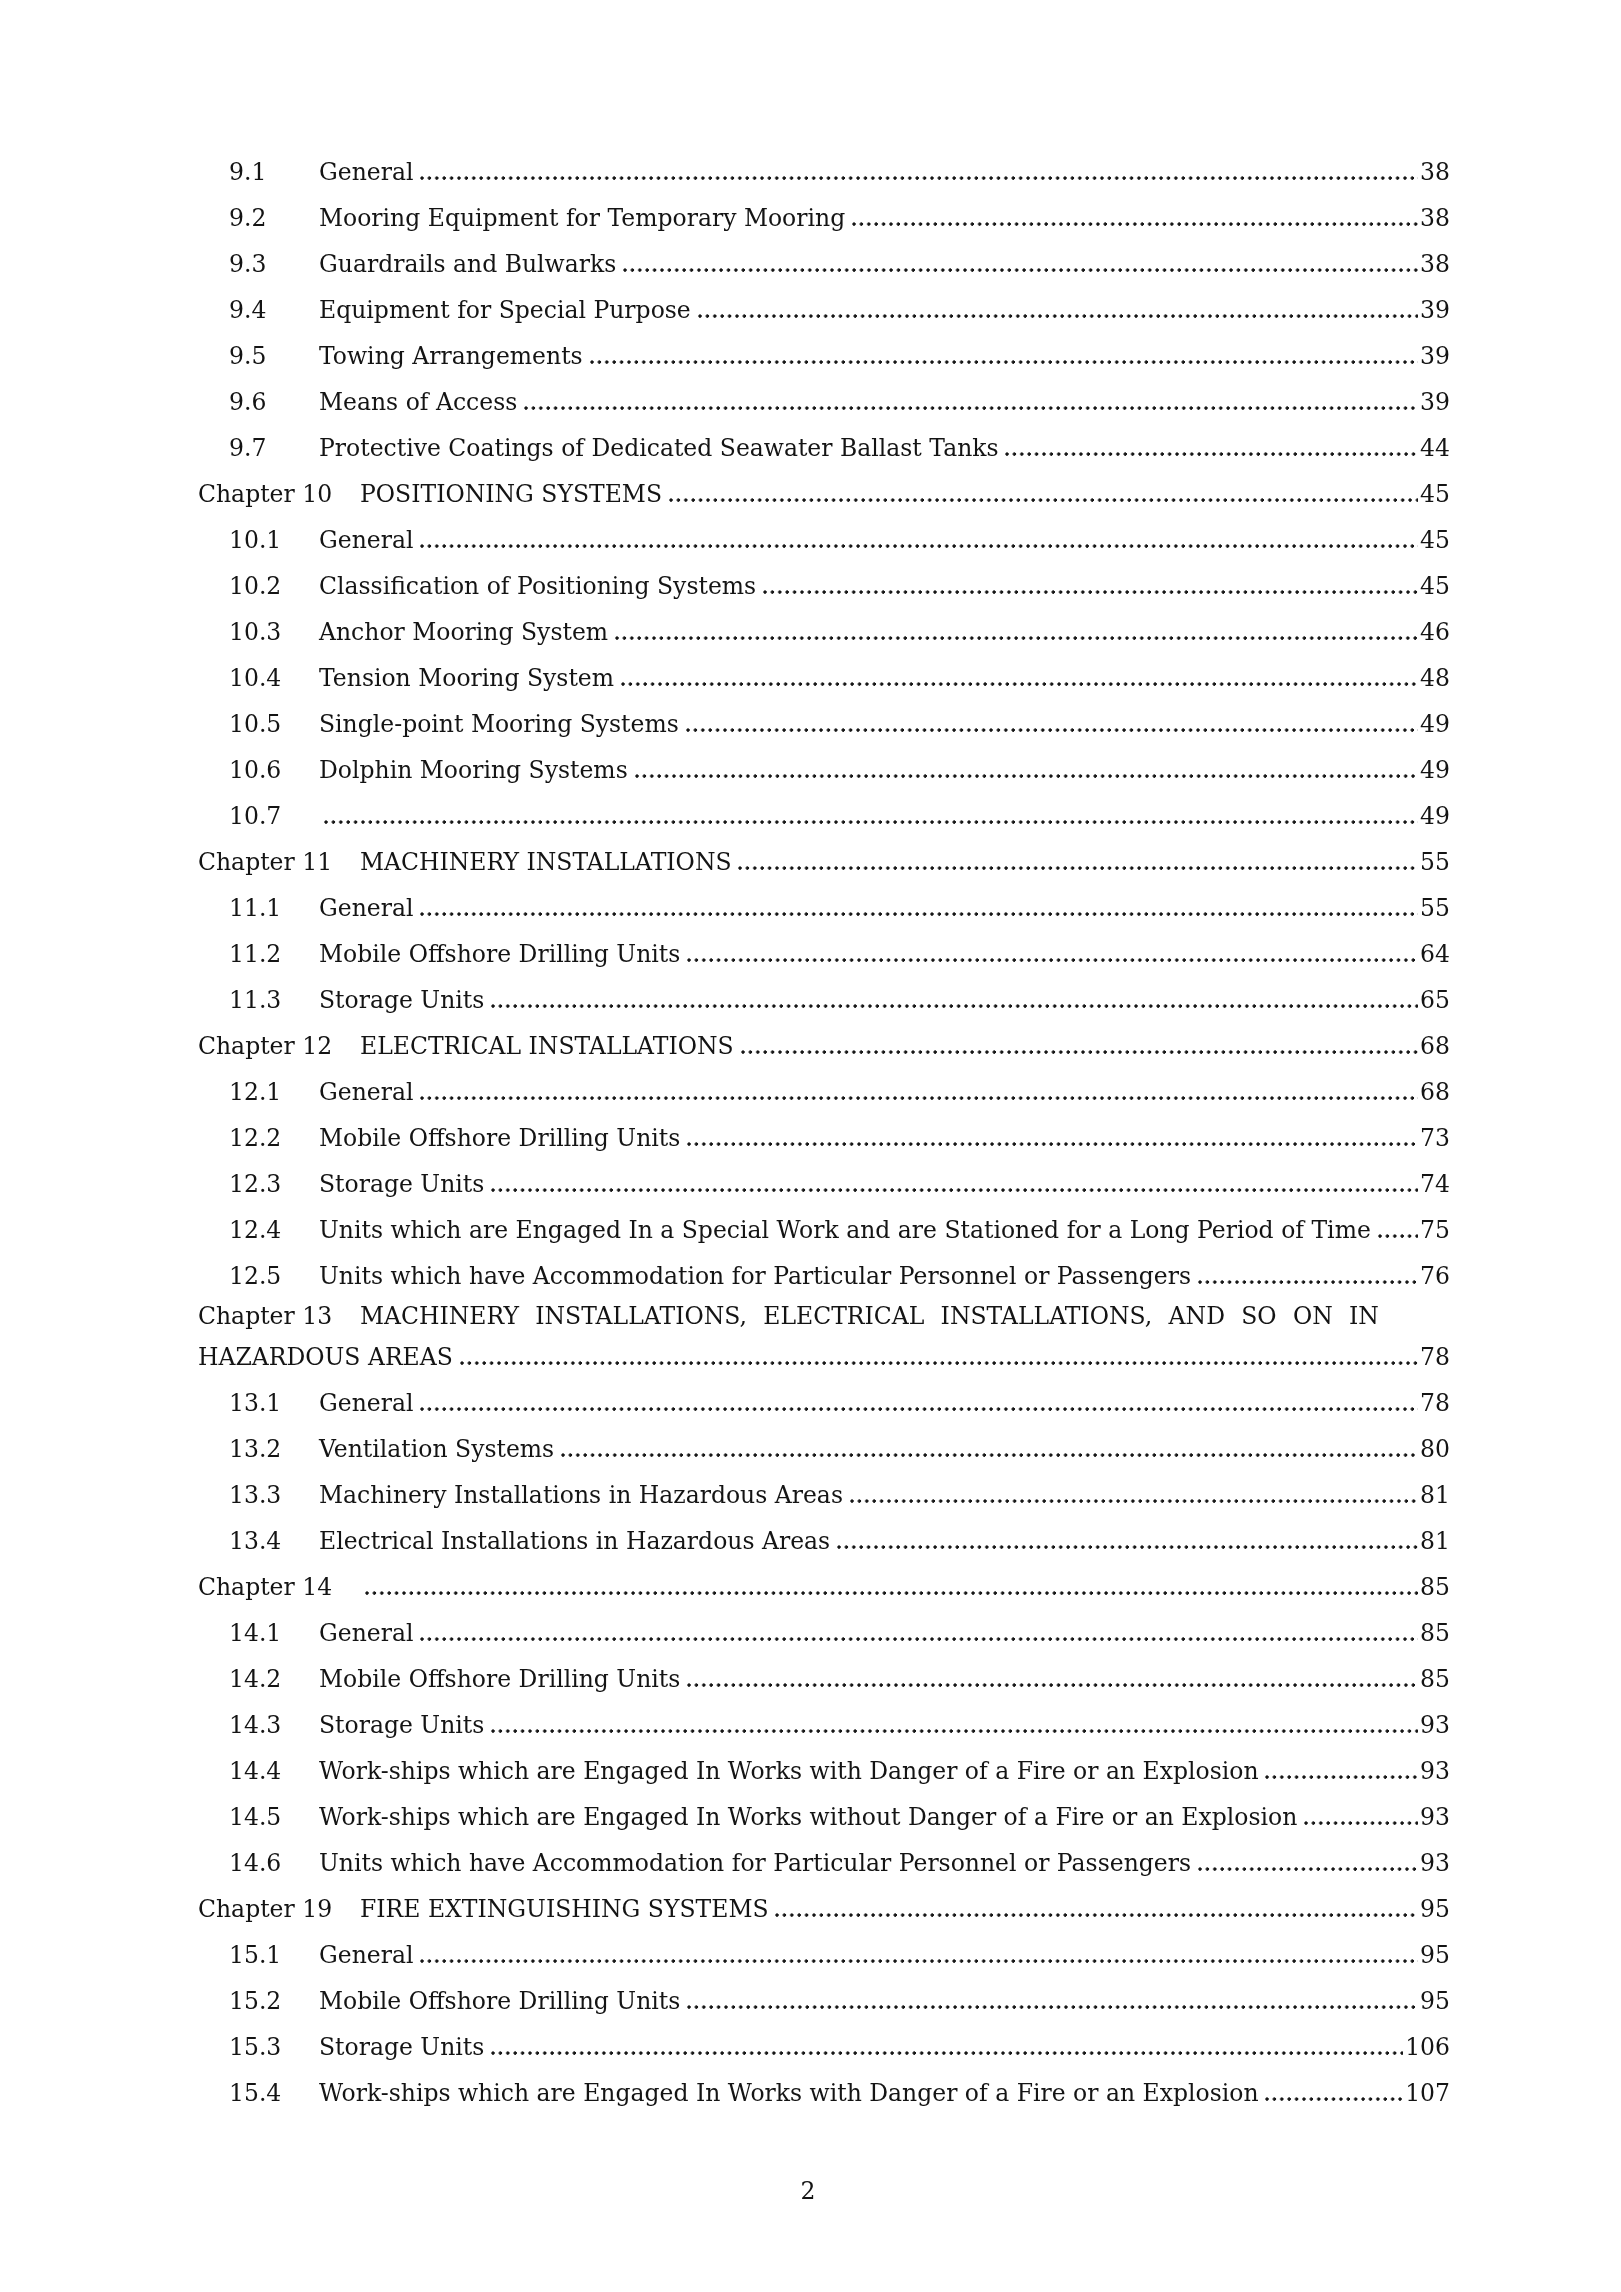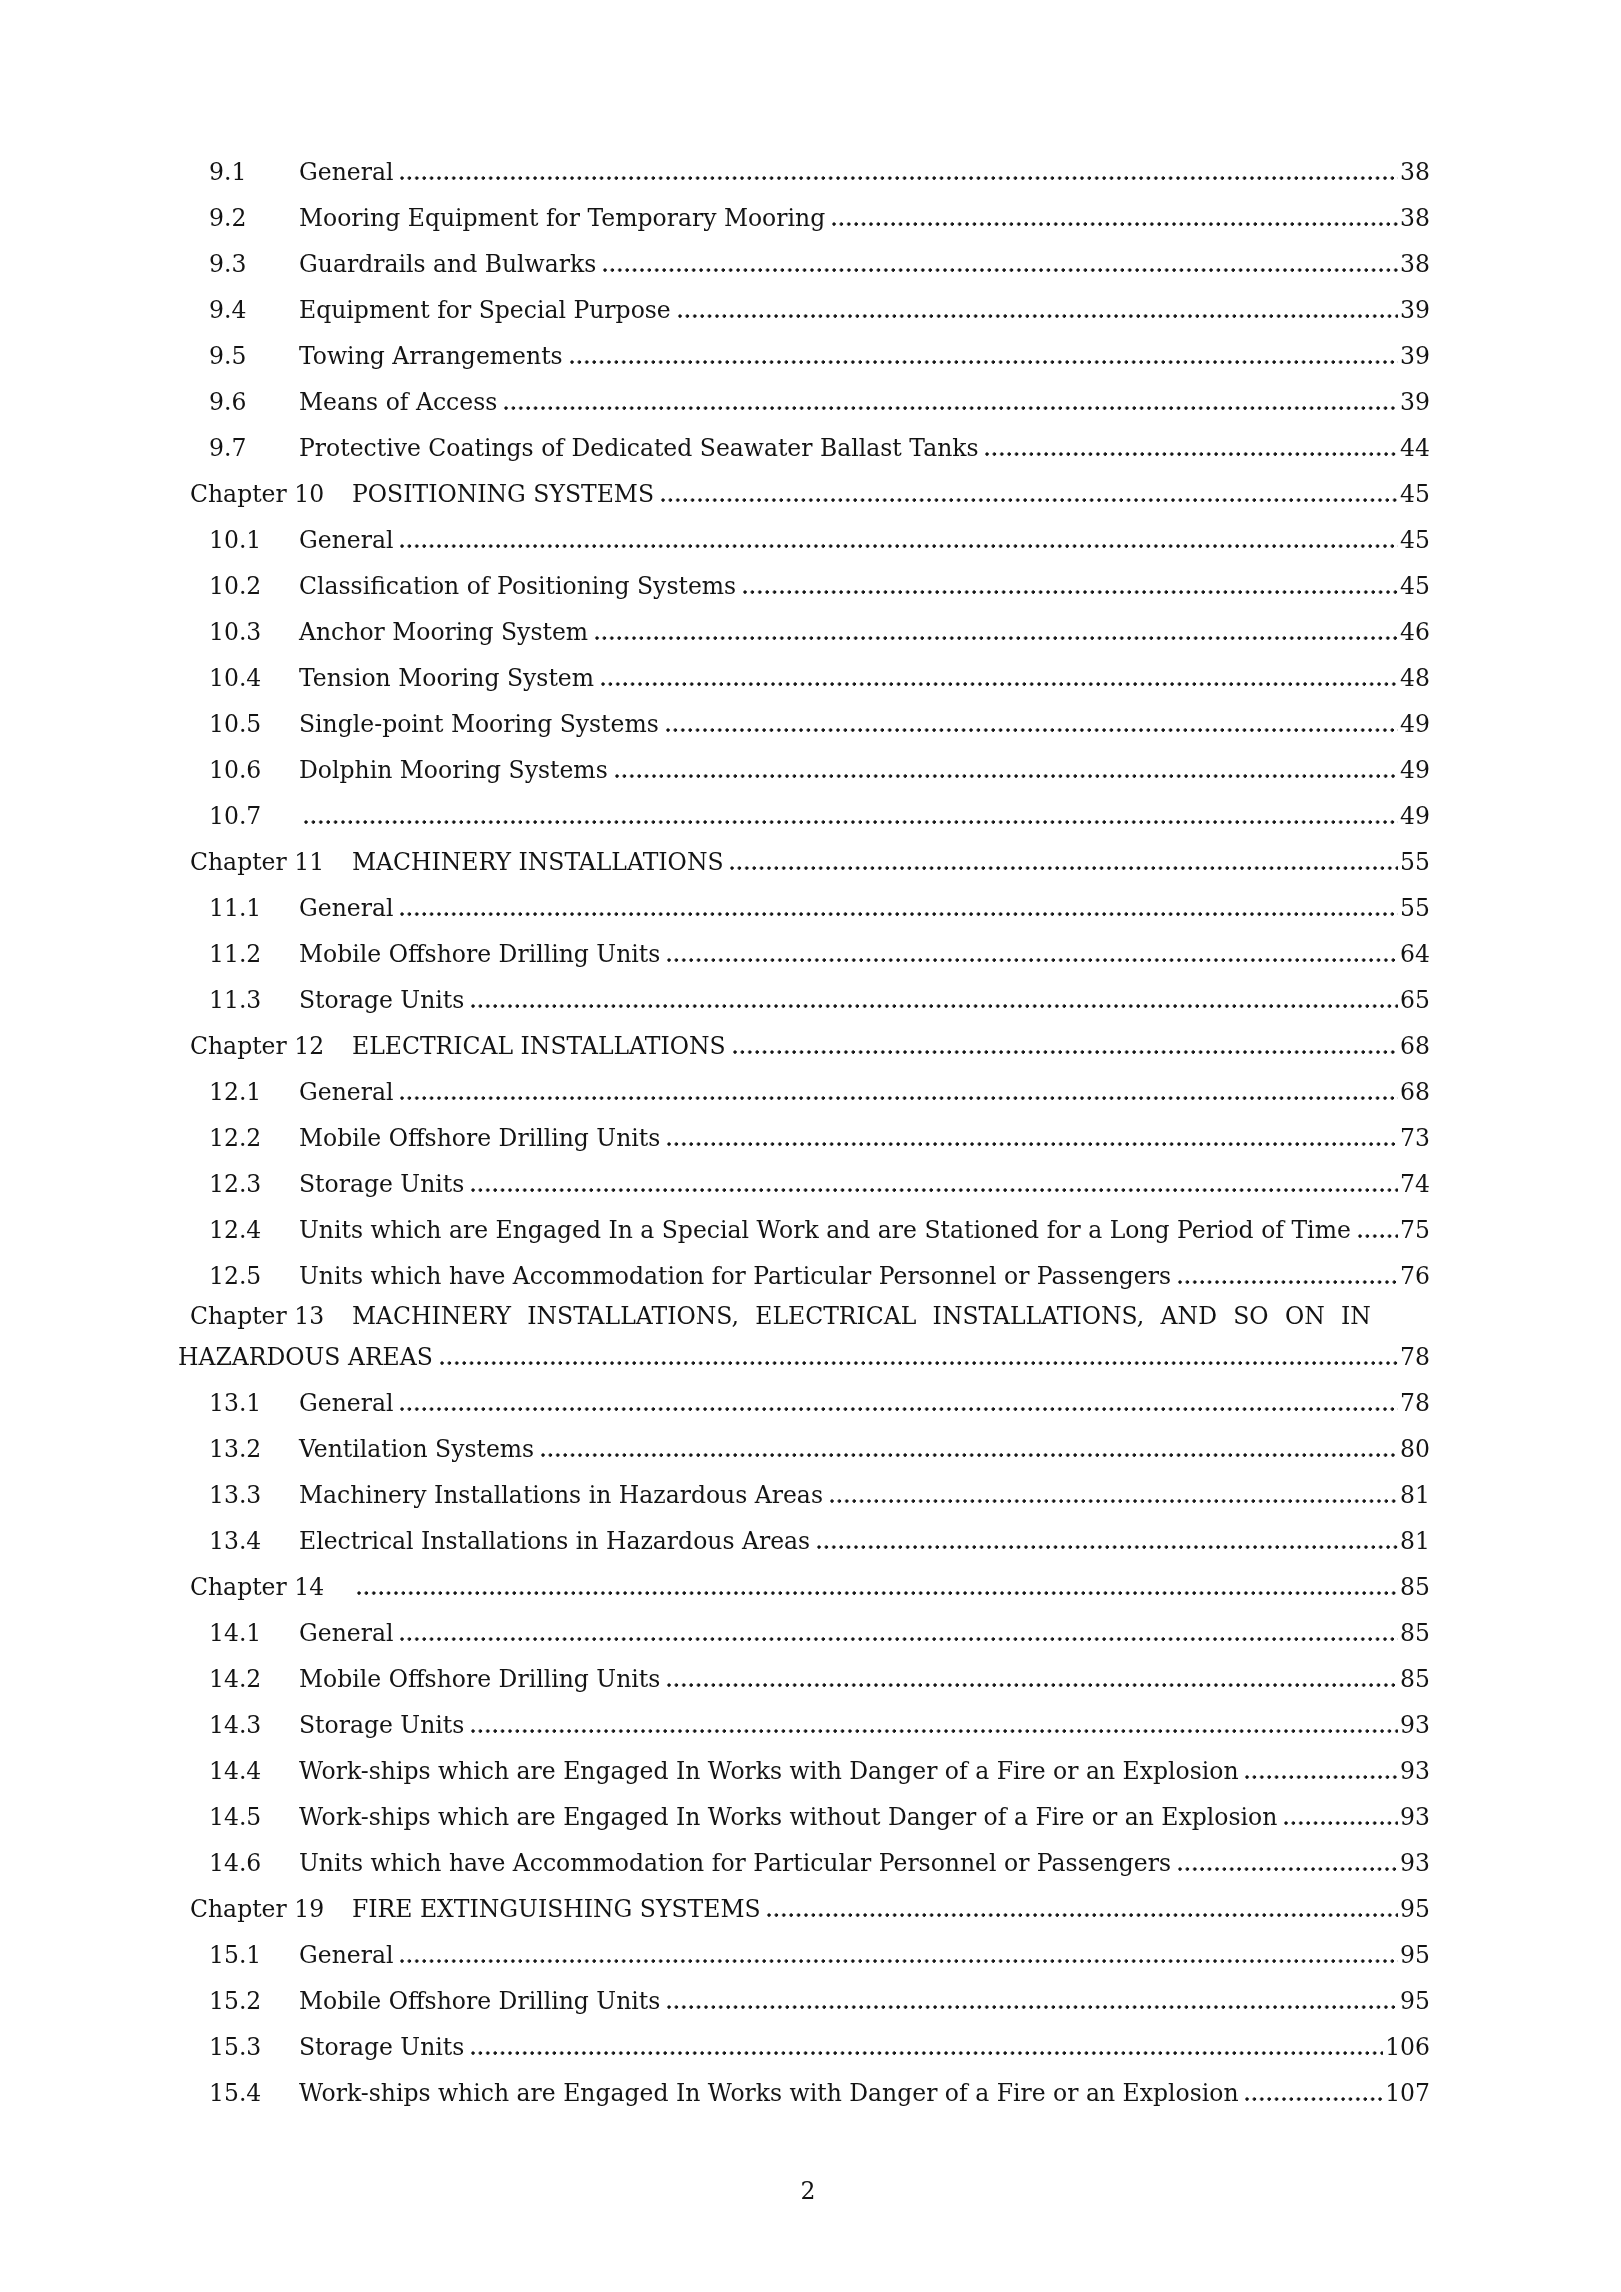--- a/index.html
+++ b/index.html
@@ -8,34 +8,34 @@
     background: #ffffff;
     position: relative;
     font-family: "DejaVu Serif", "Liberation Serif", serif;
     color: #141414;
     overflow: hidden;
   }
   .page { position: absolute; inset: 0; }
 
   .toc {
     position: absolute;
-    left: 178px; top: 149px;
+    left: 198px; top: 149px;
     width: 1252px;
   }
   .row {
     display: flex;
     align-items: baseline;
     height: 46px;
     line-height: 46px;
     font-size: 23.5px;
     white-space: nowrap;
   }
   .row.section { padding-left: 31px; }
   .row.section .num { width: 90px; flex: none; }
-  .row.chapter .num { width: 162px; flex: none; margin-left: 12px; }
+  .row.chapter .num { width: 162px; flex: none; }
   .row .title { flex: none; padding-right: 2px; }
   .row .page-num { flex: none; }
 
   .row.wrap-first { height: 35px; line-height: 35px; }
   .row.wrap-first .title { word-spacing: 8.8px; }
   .row.wrap-second { height: 46px; text-align: center; }
 
   .leader {
     flex: 1 1 auto;
     min-width: 13.7px;

